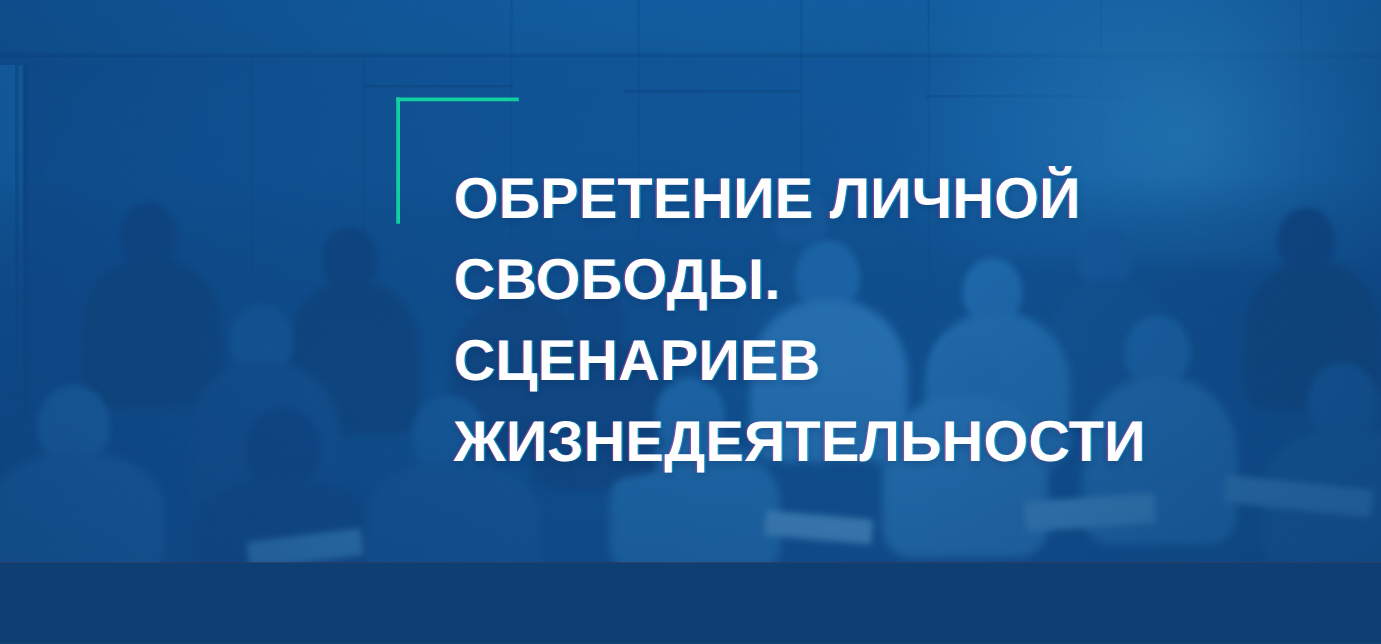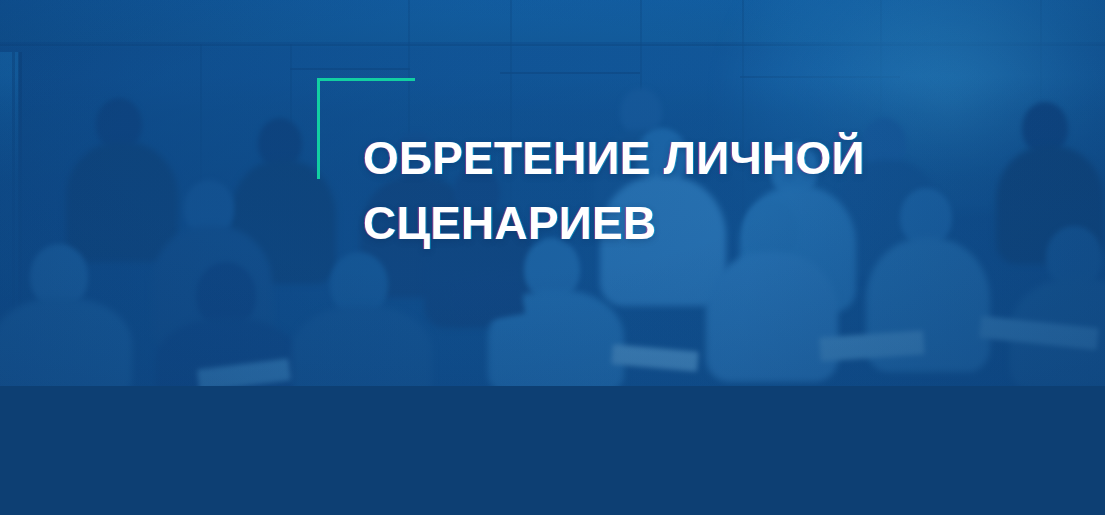--- a/index.html
+++ b/index.html
@@ -2,21 +2,21 @@
 <html><head>
 <meta charset="utf-8">
 <title>Seminar Banner</title>
 <style>
   html,body{margin:0;padding:0;background:#0d3f73;}
   *{box-sizing:border-box;}
 
   .banner{
     position:relative;
     width:1105px;
-    height:386px;
+    height:450px;
     overflow:hidden;
     font-family:"Liberation Sans","DejaVu Sans",sans-serif;
     background:#b91c1c;
   }
 
   
   .photo{
     position:absolute; inset:0;
     background:#12548f;
     overflow:hidden;
@@ -228,18 +228,20 @@
     <div class="duotone"></div>
     <div class="vignette"></div>
   </div>
 
   <div class="content">
 
     <div class="corner-bracket" style="border-left-color: rgb(18, 207, 162); border-top-color: rgb(18, 207, 162);"></div>
 
     <h1 class="title">
       <span class="line">ОБРЕТЕНИЕ ЛИЧНОЙ</span>
+      <span class="line">СВОБОДЫ.</span>
       <span class="line">СЦЕНАРИЕВ</span>
+      <span class="line">ЖИЗНЕДЕЯТЕЛЬНОСТИ</span>
     </h1>
 
   </div>
 
 </div>
 
 </body></html>

